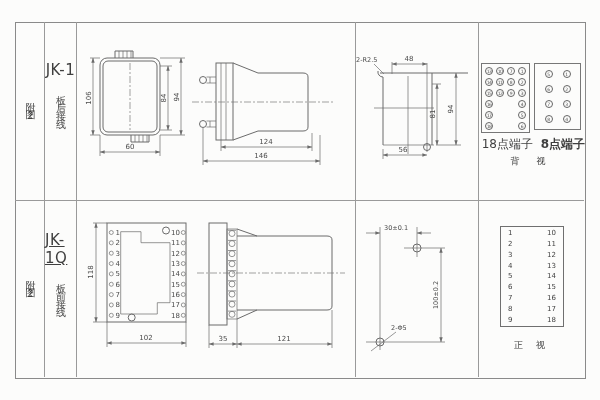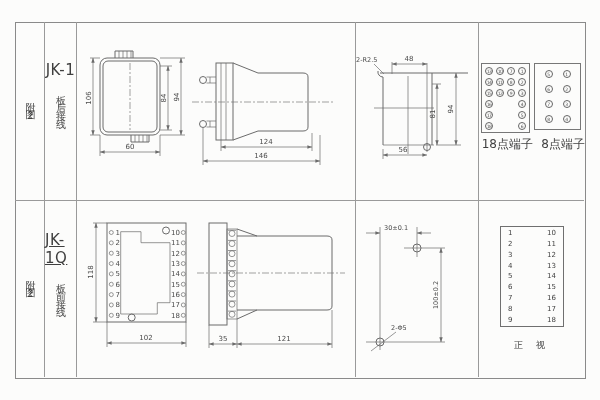--- a/index.html
+++ b/index.html
@@ -252,21 +252,22 @@
         <div class="trow">
           <span class="tslot">
             <span class="circ">8</span>
           </span>
           <span class="tslot">
             <span class="circ">4</span>
           </span>
         </div>
       </div>
     <div class="blocklabel" style="left:0;top:114px;width:55px;">18点端子</div>
-    <div class="blocklabel" style="left:53px;top:114px;width:54px;">8点端子</div>
+    <div class="blocklabel" style="left:53px;top:114px;width:54px;font-weight:bold;">8点端子</div>
+    <div class="viewlabel" style="left:0;top:133px;width:107px;">背 视</div>
   </div>
 
   <div class="cell" style="left:16px;top:201px;width:28px;height:176px;">
     <div class="vtext">附图2</div>
   </div>
   <div class="cell colcell" style="left:45px;top:201px;width:31px;height:176px;">
     <div class="model" style="margin-top:30px;text-decoration:underline;">JK-1Q</div>
     <div class="vtext" style="margin-top:8px;">板前接线</div>
   </div>
 

